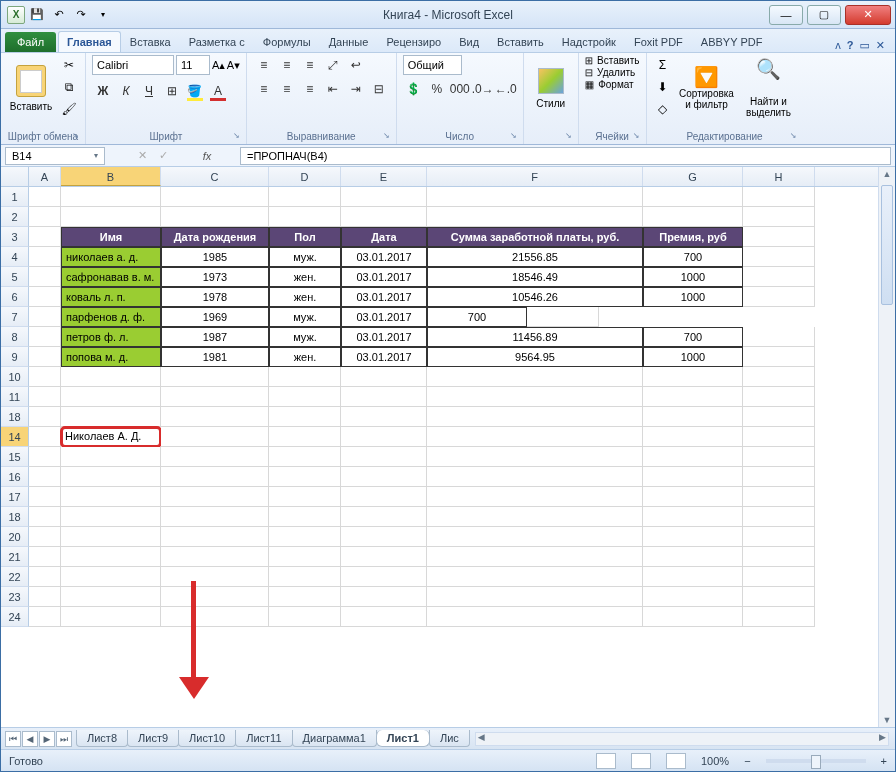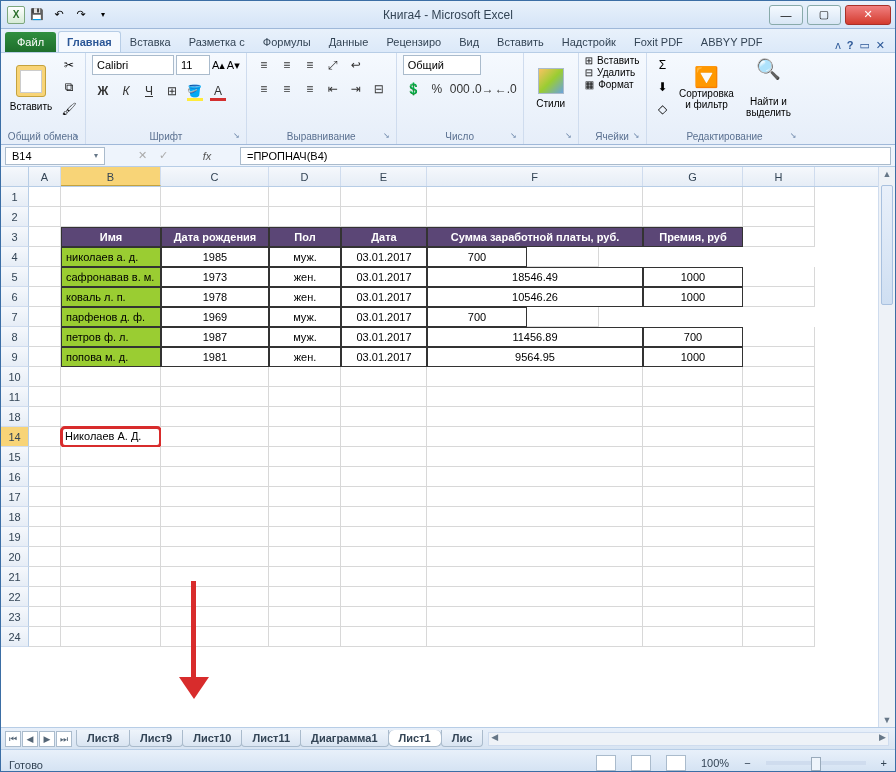--- a/index.html
+++ b/index.html
@@ -52,26 +52,26 @@
   .td { border:1px solid #333; text-align:center;}
   .td.name { text-align:left; background:#9acd32;}
   .cell.selcell { outline:3px solid #d82c2c; outline-offset:-2px; border-radius:4px;}
   .vscroll { position:absolute; right:0; top:0; bottom:0; width:17px; background:#eef2f7; border-left:1px solid #cfdcee;}
   .vscroll::before { content:"▲"; position:absolute; top:2px; left:0; right:0; text-align:center; font-size:9px; color:#678;}
   .vscroll::after { content:"▼"; position:absolute; bottom:2px; left:0; right:0; text-align:center; font-size:9px; color:#678;}
   .vthumb {position:absolute; top:18px; left:2px; right:2px; height:120px; background:linear-gradient(#e9f0fa,#cfdff2); border:1px solid #a9c1df; border-radius:2px;}
   .sheet-tabs { height:22px; background:linear-gradient(#e8f0fa,#d8e4f2); border-top:1px solid #b7cde6; display:flex; align-items:center; font-size:11px;}
   .tab-nav { display:flex; gap:1px; padding:0 4px;}
   .tab-nav span { width:16px; height:16px; border:1px solid #abc; background:#fff; text-align:center; line-height:14px; font-size:9px; color:#567;}
-  .sheet-tab { padding:2px 10px; background:linear-gradient(#eef4fb,#dae5f2); border:1px solid #abc; border-top:none; border-radius:0 0 4px 4px; margin-right:-1px; color:#345;font-weight:bold;}
+  .sheet-tab { padding:2px 10px; background:linear-gradient(#eef4fb,#dae5f2); border:1px solid #abc; border-top:none; border-radius:0 0 4px 4px; margin-right:-1px; color:#345;}
   .sheet-tab.active { background:#fff; font-weight:bold;border-radius:6px;}
   .hscroll { flex:1; margin:0 6px; height:14px; background:#eef2f7; border:1px solid #cfdcee; position:relative;}
   .hscroll::before{content:"◀";position:absolute;left:2px;top:-1px;font-size:9px;color:#678;}
   .hscroll::after{content:"▶";position:absolute;right:2px;top:-1px;font-size:9px;color:#678;}
-  .statusbar { height:22px; background:linear-gradient(#e8f0fa,#d5e3f3); border-top:1px solid #b7cde6; display:flex; align-items:flex-end; font-size:11px; padding:0 8px; color:#345;}
+  .statusbar { height:22px; background:linear-gradient(#e8f0fa,#d5e3f3); border-top:1px solid #b7cde6; display:flex; align-items:center; font-size:11px; padding:0 8px; color:#345;}
   .status-right { margin-left:auto; display:flex; align-items:center; gap:15px;}
   .view-btn { width:20px; height:16px; border:1px solid #abc; background:#fff;}
   .zoom-slider { width:100px; height:4px; background:#cfdcee; position:relative;}
   .zoom-slider::before { content:""; position:absolute; left:50%; top:-4px; width:8px; height:12px; background:#eef4fb; border:1px solid #9ab; transform:translateX(-50%);}
   .arrow-annotation { position:absolute; left:178px; top:414px; width:30px; height:120px; pointer-events:none;}
   .arrow-line { position:absolute; left:12px; top:0; width:5px; height:100px; background:#d82c2c;}
   .arrow-head { position:absolute; left:0; top:96px; width:0; height:0; border-left:15px solid transparent; border-right:15px solid transparent; border-top:22px solid #d82c2c;}
   .colA{width:32px;} .colB{width:100px;} .colC{width:108px;} .colD{width:72px;} .colE{width:86px;} .colF{width:216px;} .colG{width:100px;} .colH{width:72px;}
 </style>
 </head>
@@ -122,21 +122,21 @@
         <div class="big-btn">
           <div class="clipboard-ico"></div>
           <span>Вставить</span>
         </div>
         <div class="mini-col">
           <div class="mini-btn">✂</div>
           <div class="mini-btn">⧉</div>
           <div class="mini-btn">🖌</div>
         </div>
       </div>
-      <div class="group-label">Общий обмена</div>
+      <div class="group-label">Шрифт обмена</div>
     </div>
 
     <div class="group">
       <div class="group-body" style="flex-direction:column;">
         <div class="font-row">
           <div class="combo" style="width:82px;">Calibri</div>
           <div class="combo" style="width:34px;">11</div>
           <div class="rb">A▴</div>
           <div class="rb">A▾</div>
         </div>
@@ -174,21 +174,21 @@
           <div class="rb">⇤</div>
           <div class="rb">⇥</div>
           <div class="rb">⊟</div>
         </div>
       </div>
       <div class="group-label">Выравнивание</div>
     </div>
 
     <div class="group">
       <div class="group-body" style="flex-direction:column;">
-        <div class="combo" style="width:78px;">Общий</div>
+        <div class="combo" style="width:59px;">Общий</div>
         <div class="btnrow">
           <div class="rb">💲</div>
           <div class="rb">%</div>
           <div class="rb">000</div>
           <div class="rb">.0→</div>
           <div class="rb">←.0</div>
         </div>
       </div>
       <div class="group-label">Число</div>
     </div>
@@ -303,20 +303,21 @@
             <div class="cell colG th">Премия, руб</div>
             <div class="cell colH"></div>
           </div>
           <div class="row">
             <div class="rowh">4</div>
             <div class="cell colA"></div>
             <div class="cell colB td name">николаев а. д.</div>
             <div class="cell colC td">1985</div>
             <div class="cell colD td">муж.</div>
             <div class="cell colE td">03.01.2017</div>
+            <div class="cell colF td">21556.85</div>
             <div class="cell colG td">700</div>
             <div class="cell colH"></div>
           </div>
           <div class="row">
             <div class="rowh">5</div>
             <div class="cell colA"></div>
             <div class="cell colB td name">сафронавав в. м.</div>
             <div class="cell colC td">1973</div>
             <div class="cell colD td">жен.</div>
             <div class="cell colE td">03.01.2017</div>
@@ -439,31 +440,20 @@
             <div class="cell colB"></div>
             <div class="cell colC"></div>
             <div class="cell colD"></div>
             <div class="cell colE"></div>
             <div class="cell colF"></div>
             <div class="cell colG"></div>
             <div class="cell colH"></div>
           </div>
           <div class="row">
             <div class="rowh">18</div>
-            <div class="cell colA"></div>
-            <div class="cell colB"></div>
-            <div class="cell colC"></div>
-            <div class="cell colD"></div>
-            <div class="cell colE"></div>
-            <div class="cell colF"></div>
-            <div class="cell colG"></div>
-            <div class="cell colH"></div>
-          </div>
-          <div class="row">
-            <div class="rowh">19</div>
             <div class="cell colA"></div>
             <div class="cell colB"></div>
             <div class="cell colC"></div>
             <div class="cell colD"></div>
             <div class="cell colE"></div>
             <div class="cell colF"></div>
             <div class="cell colG"></div>
             <div class="cell colH"></div>
           </div>
           <div class="row">

